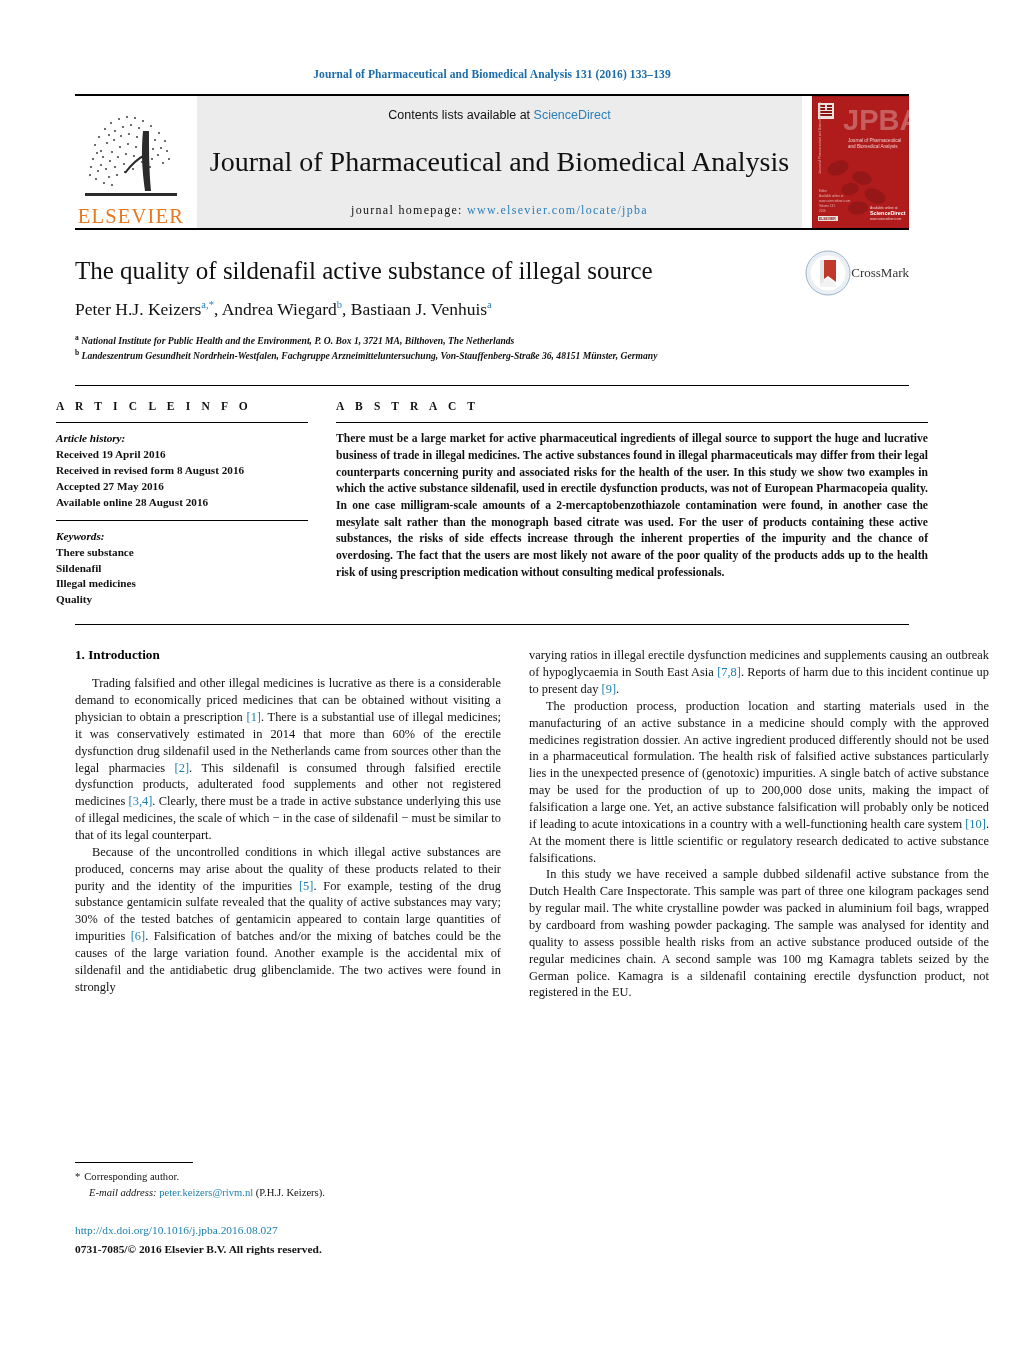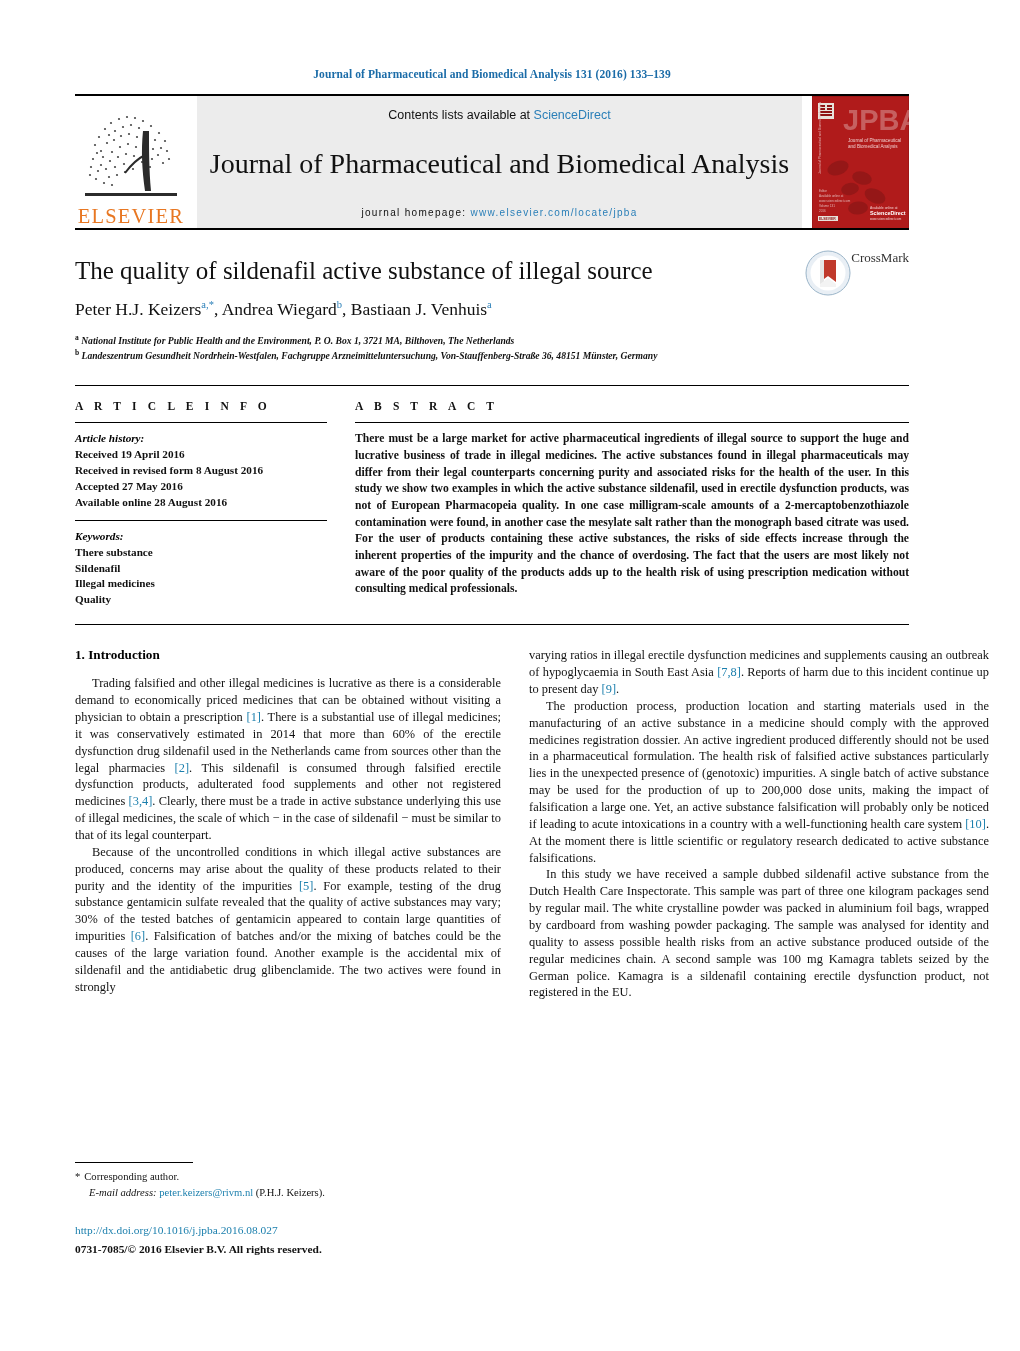--- a/index.html
+++ b/index.html
@@ -65,22 +65,22 @@
   }
   .contents-line .sd { color:#2a7fb8; }
   .journal-title {
     font-family:"Liberation Serif", serif;
     font-size:28px;
     color:#111;
     line-height:1.1;
     text-align:center;
   }
   .homepage-line {
-    font-family:Liberation Sans, sans-serif;
-    font-size:10px;
+    font-family:Liberation Serif, serif;
+    font-size:12px;
     letter-spacing:1.3px;
     color:#111;
   }
   .homepage-line .url { color:#2a7fb8; }
   .cover-thumb {
     width:97px; flex:0 0 97px;
     position:relative;
     background:#b01b1b;
     overflow:hidden;
   }
@@ -114,35 +114,35 @@
     font-style:italic;
     font-weight:bold;
     font-size:9.6px;
     line-height:1.45;
     color:#111;
   }
   .affil sup { font-style:normal; font-size:7.5px; }
 
   .crossmark {
     position:absolute; right:0; top:-6px;
-    display:flex; 
+    display:flex; align-items:center; 
   }
   .cm-badge { width:46px; height:46px; }
   .cm-text {
     font-family:"Liberation Serif", serif;
     font-size:13px; color:#333;
   }
 
   
   .rule-top-info {
     margin:22px 75px 0 75px;
     border-top:1.5px solid #000;
   }
   .infoabs {
-    margin:0 75px;
+    margin:0 56px;
     display:flex;
     padding-top:14px;
   }
   .col-info { width:270px; flex:0 0 270px; padding-right:18px; }
   .col-abs  { flex:1 1 auto; padding-left:10px; }
 
   .sechead {
     font-family:"Liberation Serif", serif;
     font-weight:bold;
     font-size:11.5px;

